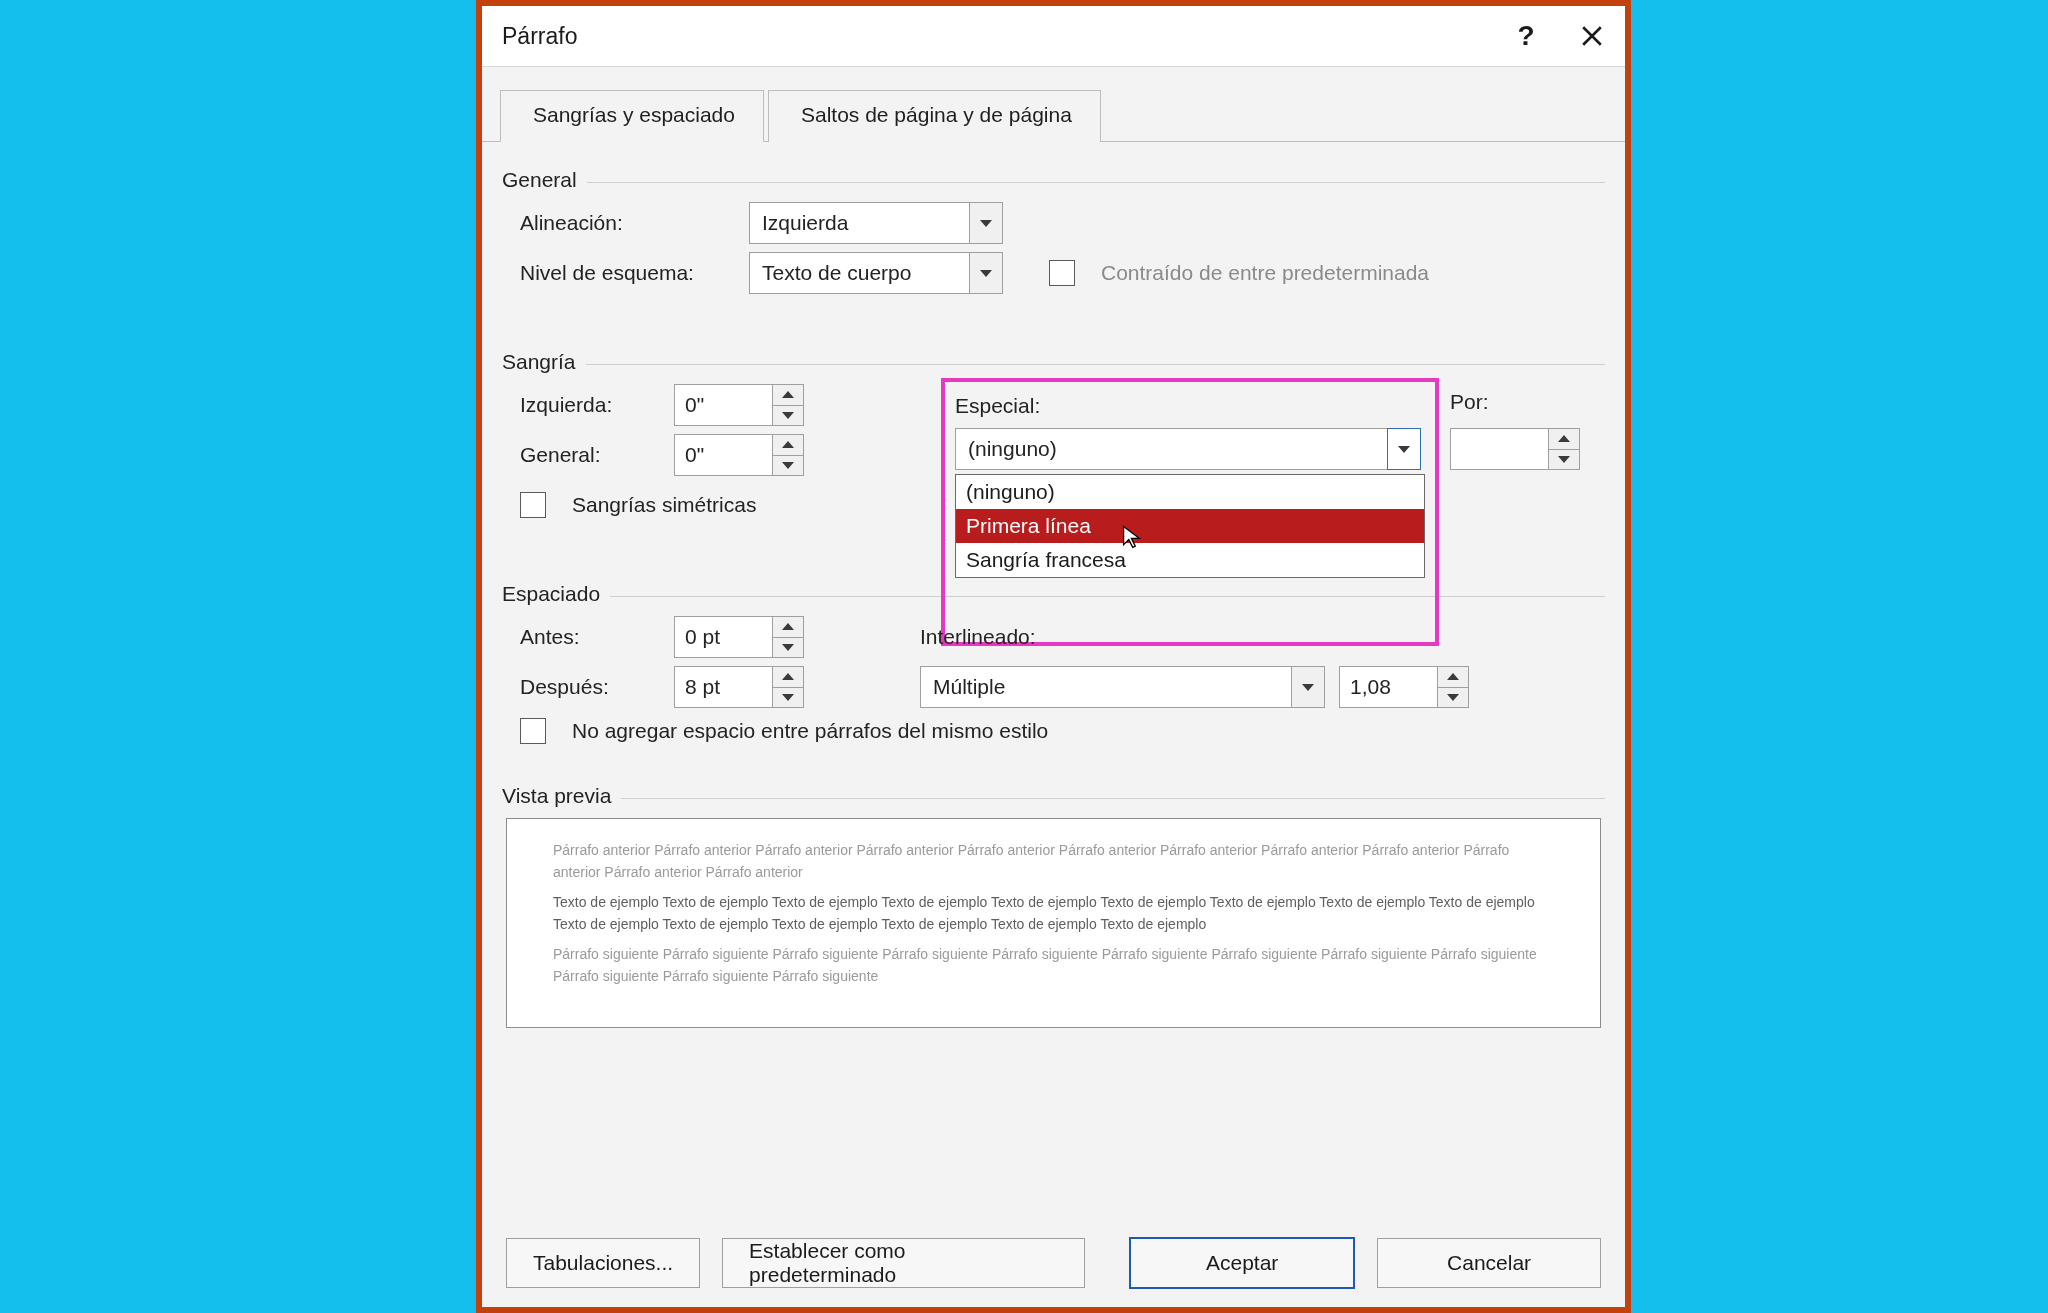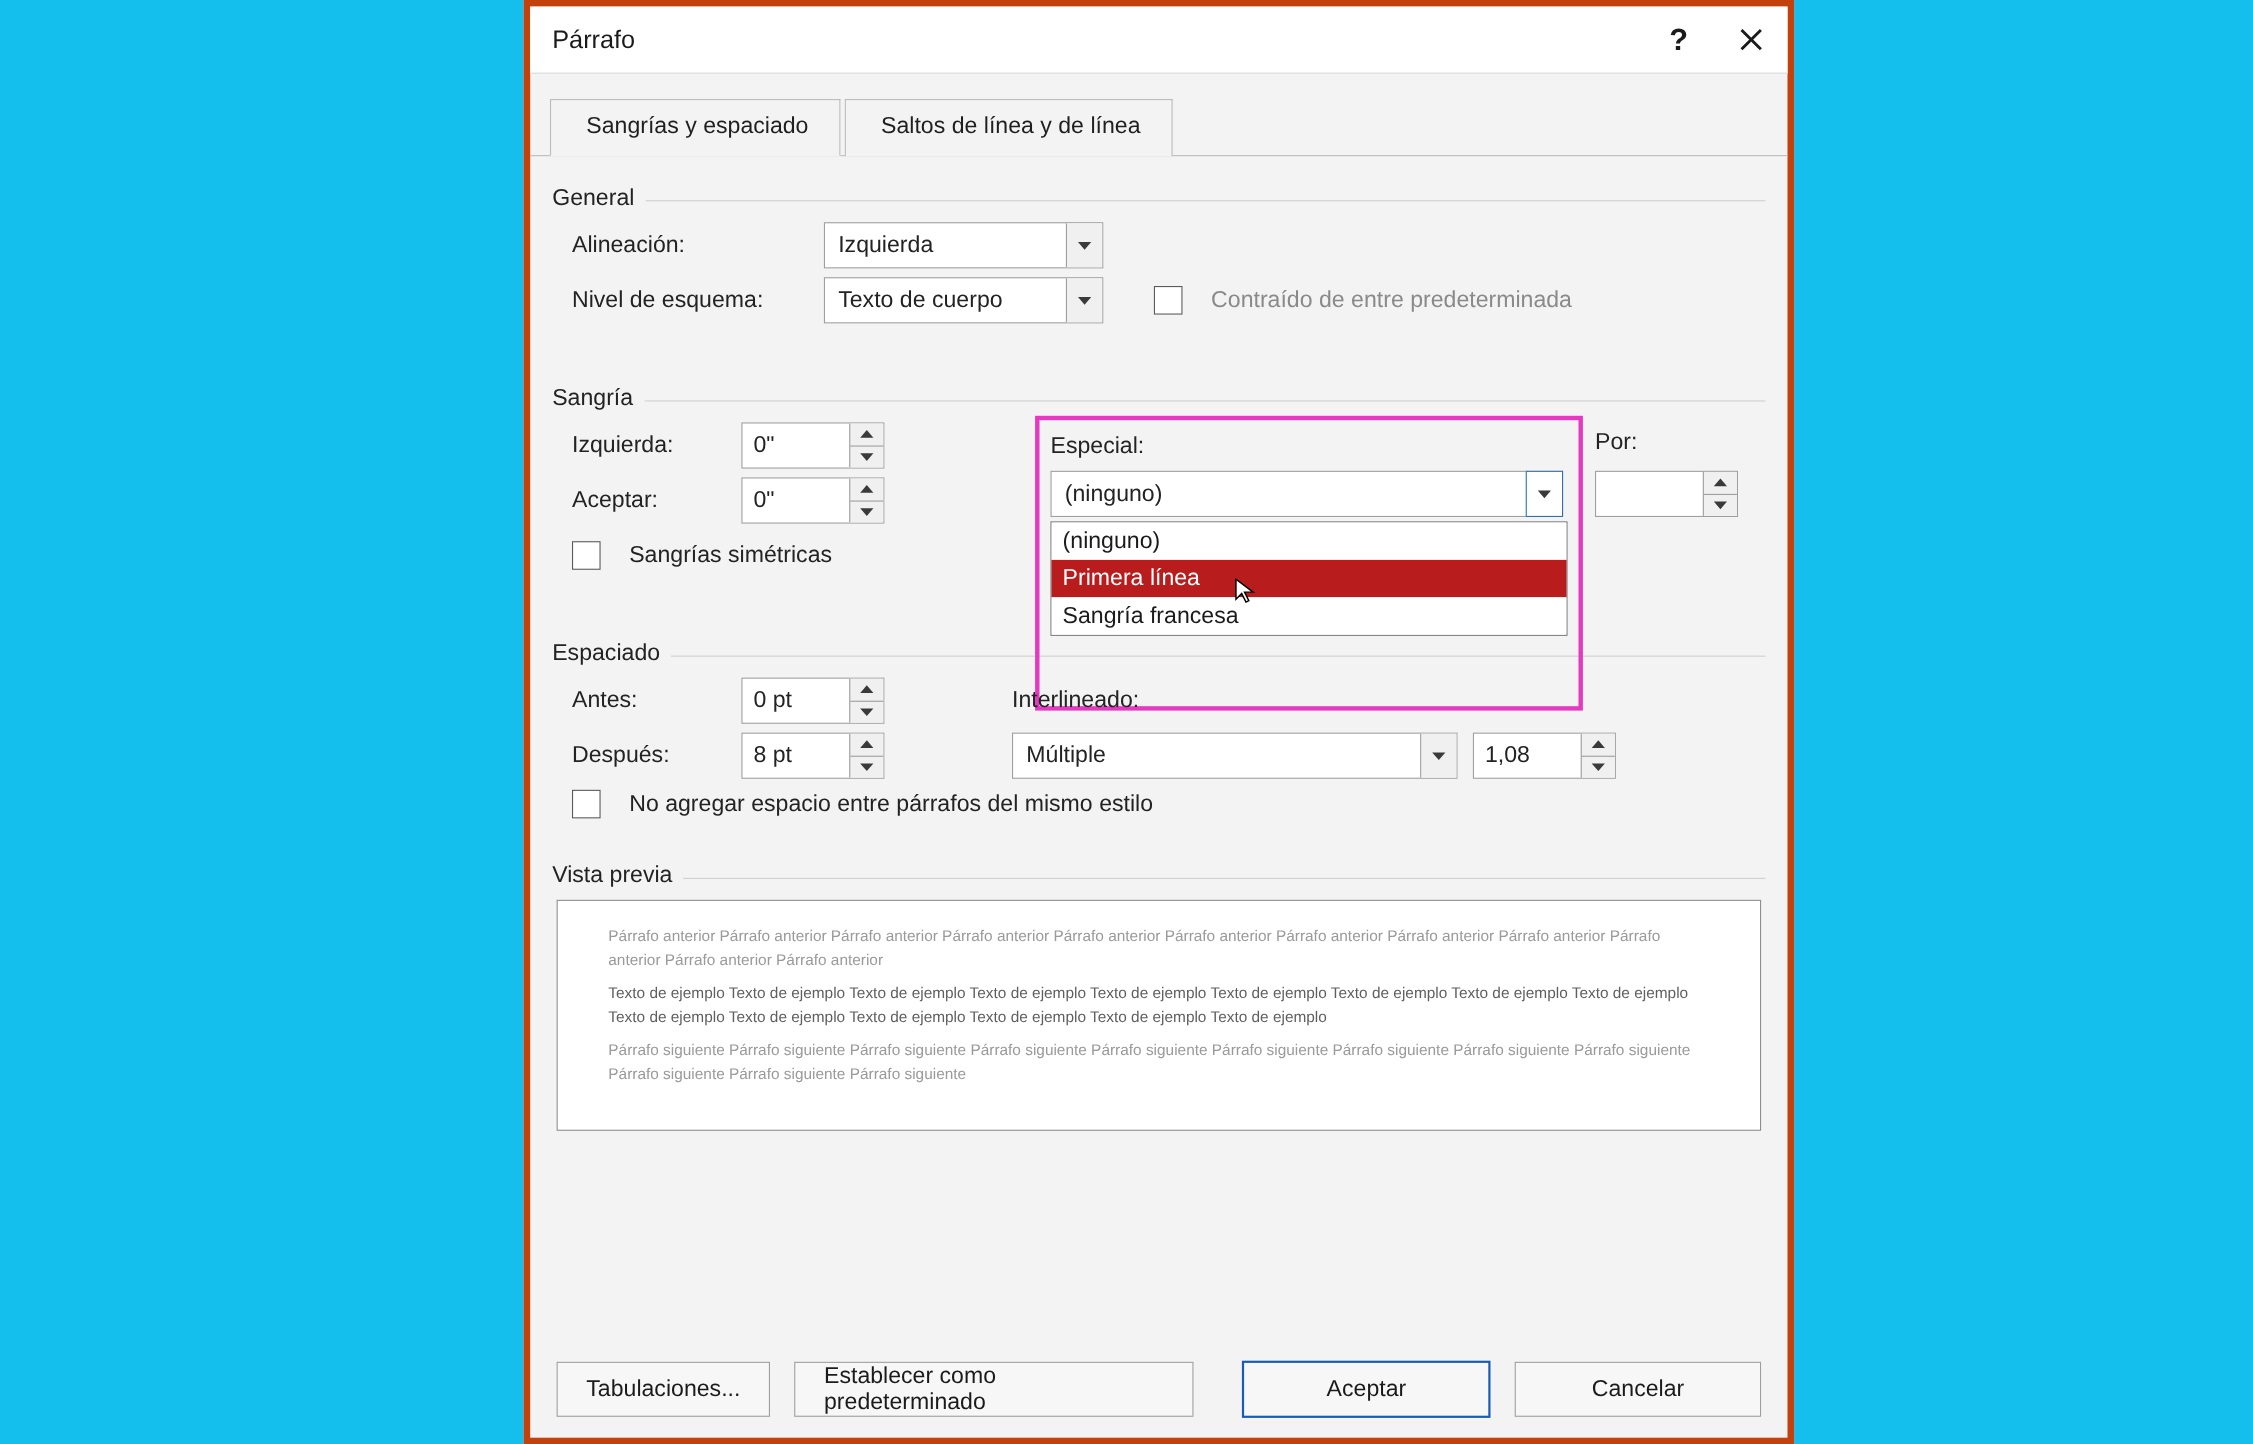--- a/index.html
+++ b/index.html
@@ -209,21 +209,21 @@
           <path d="M1 1 L9 9 M9 1 L1 9" stroke="#1b1b1b" stroke-width="1.2" fill="none"></path>
         </svg>
     </div>
   </div>
 
   <div class="tabs">
     <div class="tab active">
       <span>Sangrías y espaciado</span>
     </div>
     <div class="tab">
-      <span>Saltos de línea y de línea</span>
+      <span>Saltos de página y de página</span>
     </div>
   </div>
 
   <div class="section">
     <div class="section-head">
       <span>General</span>
       <div class="rule"></div>
     </div>
     <div class="row">
       <span class="lbl">Alineación:</span>
@@ -297,21 +297,21 @@
               </div>
               <div>
                 <span class="tri down"></span>
               </div>
             </span>
         </div>
       </div>
     </div>
 
     <div class="row">
-      <span class="lbl short">Aceptar:</span>
+      <span class="lbl short">General:</span>
       <div class="spin">
         <span class="val">0"</span>
         <span class="btns">
             <div>
               <span class="tri up"></span>
             </div>
             <div>
               <span class="tri down"></span>
             </div>
           </span>

